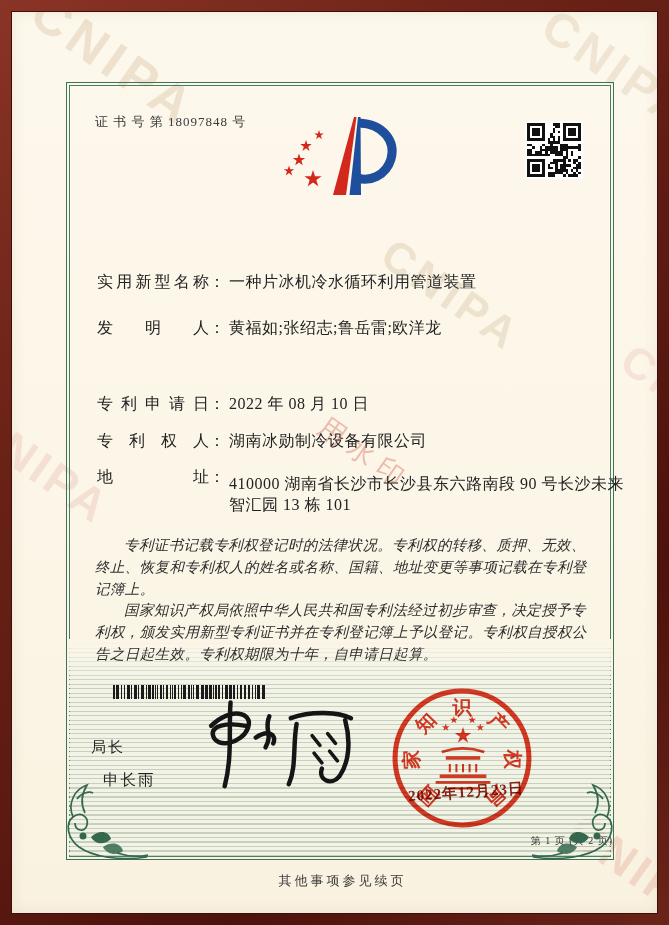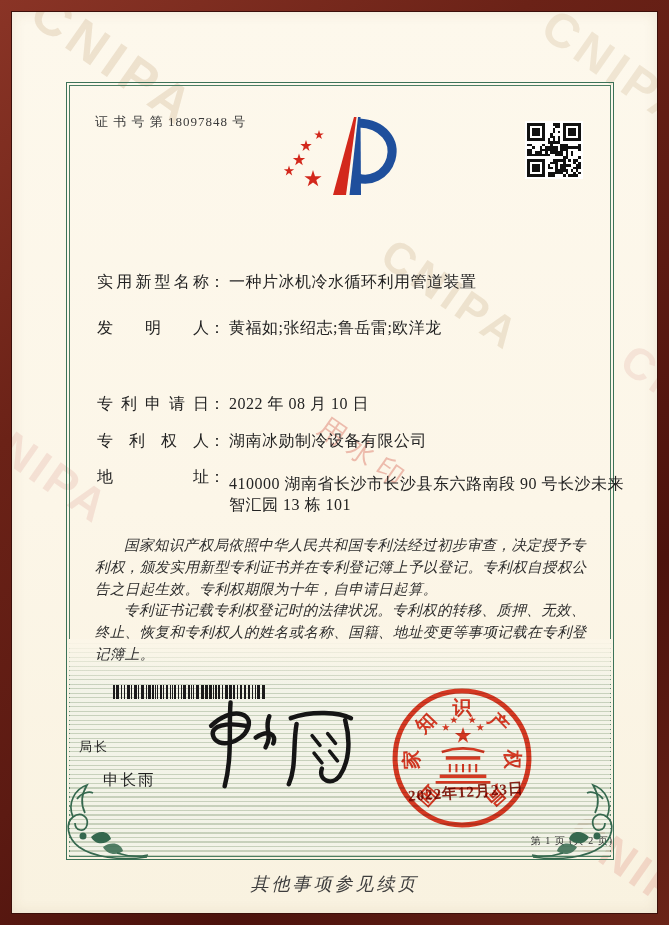--- a/index.html
+++ b/index.html
@@ -45,33 +45,33 @@
   .fvalue{display:inline-block;vertical-align:top;letter-spacing:0.5px;}
   .addr{white-space:normal;width:402px;line-height:1.3;margin-top:7px;}
   .grant2{position:absolute;left:236px;top:0;}
   .flabel.w5{width:96px;}
   
   .paras{position:absolute;left:28px;top:452px;width:494px;color:#2d2d2d;}
   .paras p{margin:0;font-size:14.5px;line-height:1.5;text-indent:2em;
            font-style:italic;letter-spacing:0.4px;}
   
   .barcode{position:absolute;left:46px;top:602px;}
-  .director-label{position:absolute;left:12px;top:655px;font-size:13px;font-weight:500;
+  .director-label{position:absolute;left:24px;top:655px;font-size:15px;font-weight:500;
          color:#1f1f1f;font-family:Liberation Serif, serif;letter-spacing:2px;}
   .director-name{position:absolute;left:36px;top:687px;font-size:15.5px;font-weight:500;
          color:#1f1f1f;font-family:"Liberation Sans",sans-serif;letter-spacing:2px;}
   .signature{position:absolute;left:128px;top:606px;}
   .seal{position:absolute;left:322px;top:602px;mix-blend-mode:multiply;opacity:0.95;}
   .seal-date{position:absolute;left:326px;top:700px;width:146px;text-align:center;
          color:#93251a;font-weight:bold;font-size:15px;letter-spacing:1px;
          transform:rotate(-4deg);mix-blend-mode:multiply;}
   .pageinfo{position:absolute;left:0;top:751px;width:100%;text-align:right;
          font-size:10px;color:#333;letter-spacing:1px;}
-  .note{position:absolute;left:0;top:860px;width:100%;text-align:center;font-size:18px;
-        color:#3d3d3d;font-style:italic;letter-spacing:3px;}
+  .note{position:absolute;left:0;top:860px;width:100%;text-align:center;font-size:13px;
+        color:#3d3d3d;letter-spacing:3px;padding-left:8px;}
   .orn{position:absolute;width:92px;height:92px;}
   .ornL{left:-10px;top:690px;}
   .ornR{right:-10px;top:690px;transform:scaleX(-1);}
 </style>
 </head>
 <body>
 
 <div class="stage">
   <div class="paper">
 
@@ -270,22 +270,22 @@
         <span class="flabel">专利申请日</span><span class="colon">：</span><span class="fvalue">2022 年 08 月 10 日</span>
       </div>
       <div class="row" style="top:348px">
         <span class="flabel">专利权人</span><span class="colon">：</span><span class="fvalue">湖南冰勋制冷设备有限公司</span>
       </div>
       <div class="row" style="top:384px">
         <span class="flabel">地址</span><span class="colon">：</span><span class="fvalue addr">410000 湖南省长沙市长沙县东六路南段 90 号长沙未来智汇园 13 栋 101</span>
       </div>
 
       <div class="paras">
+        <p>专利证书记载专利权登记时的法律状况。专利权的转移、质押、无效、终止、恢复和专利权人的姓名或名称、国籍、地址变更等事项记载在专利登记簿上。</p>
         <p>国家知识产权局依照中华人民共和国专利法经过初步审查，决定授予专利权，颁发实用新型专利证书并在专利登记簿上予以登记。专利权自授权公告之日起生效。专利权期限为十年，自申请日起算。</p>
-        <p>专利证书记载专利权登记时的法律状况。专利权的转移、质押、无效、终止、恢复和专利权人的姓名或名称、国籍、地址变更等事项记载在专利登记簿上。</p>
       </div>
 
       <svg class="barcode" width="156" height="14" viewBox="0 0 156 14" shape-rendering="crispEdges">
         <g id="bc-bars" fill="#1b1b1b">
             <rect x="0" y="0" width="2" height="14"></rect>
             <rect x="3" y="0" width="3" height="14"></rect>
             <rect x="8" y="0" width="1" height="14"></rect>
             <rect x="11" y="0" width="1" height="14"></rect>
             <rect x="14" y="0" width="3" height="14"></rect>
             <rect x="18" y="0" width="1" height="14"></rect>

